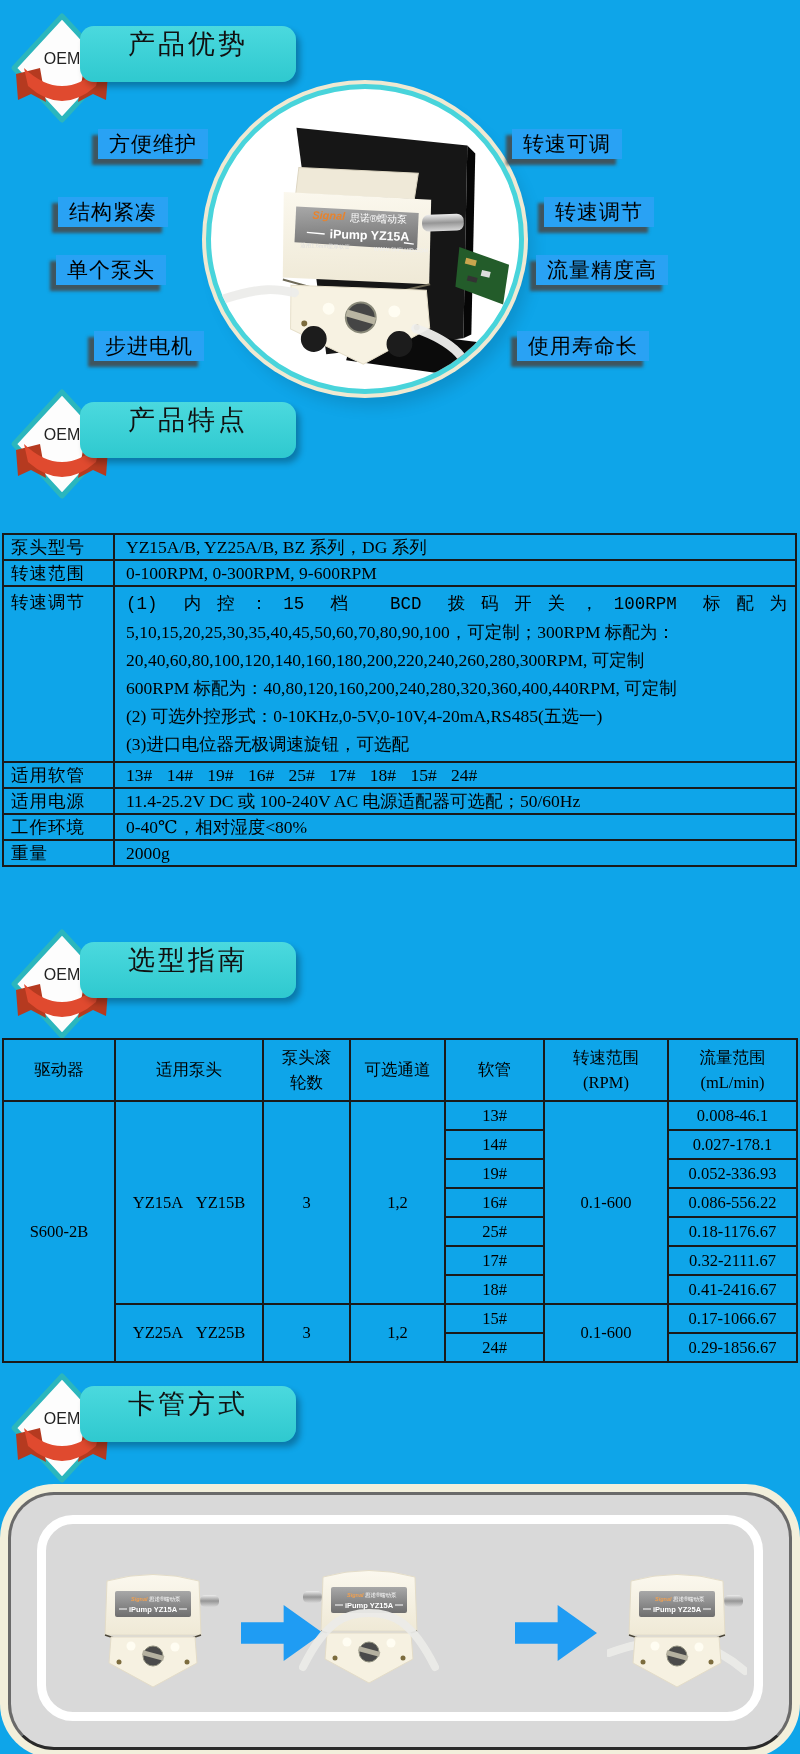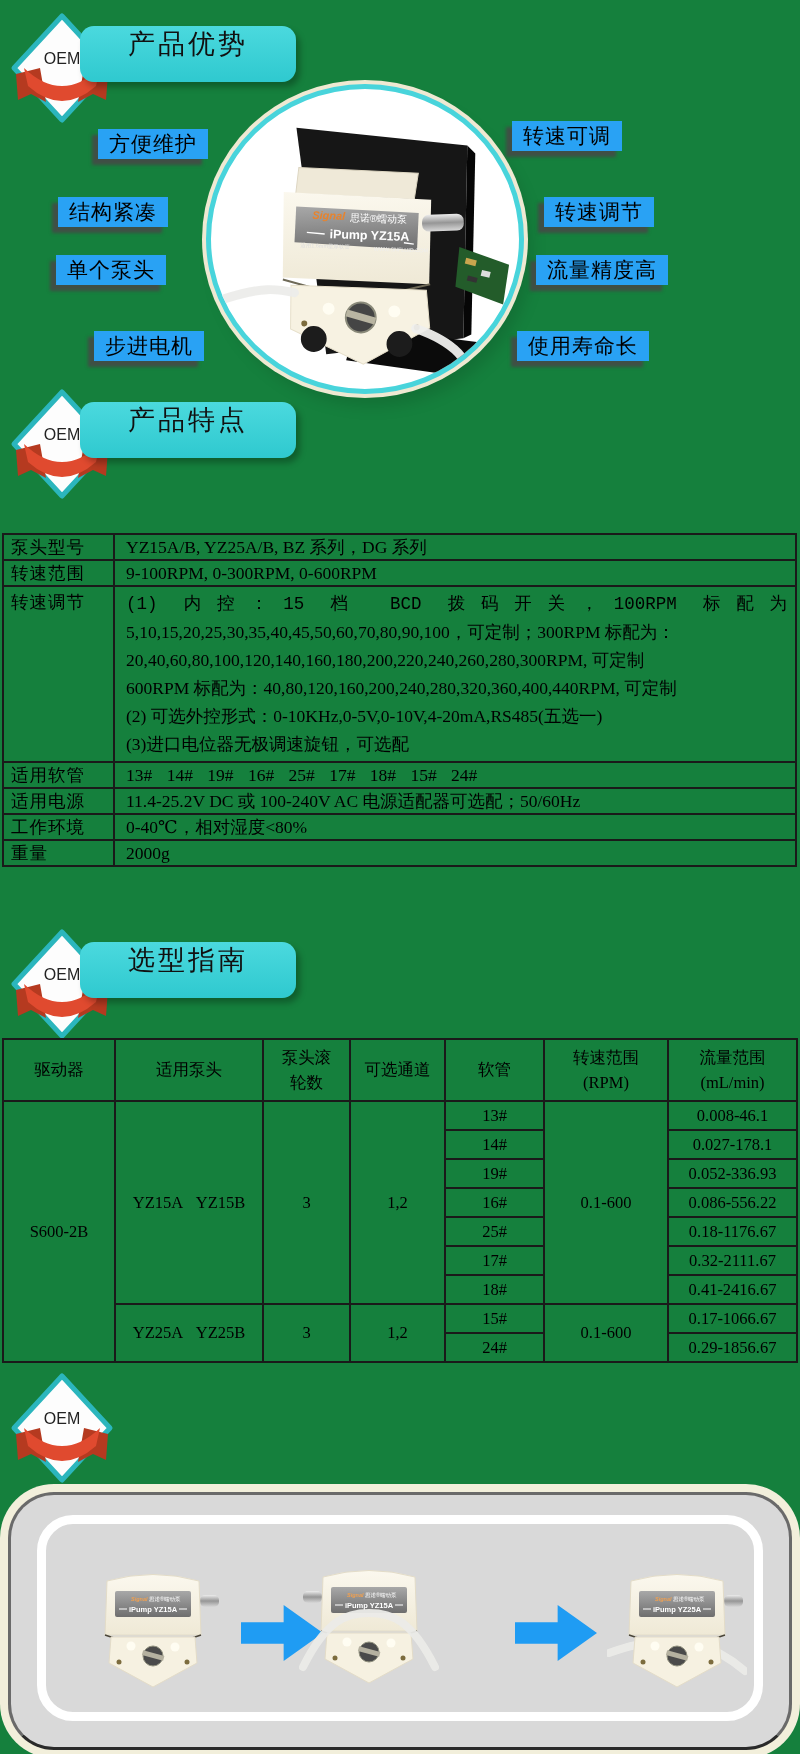--- a/index.html
+++ b/index.html
@@ -1,16 +1,16 @@
 <!DOCTYPE html>
 <html><head>
 <meta charset="utf-8">
 <style>
   html,body{margin:0;padding:0;background:#fff;}
-  .page{position:relative;width:800px;height:1754px;background:#15803d;overflow:hidden;
+  .page{position:relative;width:800px;height:1754px;background:#0ea5e9;overflow:hidden;
         font-family:"Liberation Sans",sans-serif;}
 
   
   .sec-header{position:absolute;width:320px;height:115px;}
   .sec-bar{position:absolute;left:72px;top:14px;width:216px;height:56px;
            background:linear-gradient(#4bd9de,#2fc9cf);border-radius:14px;
            box-shadow:4px 5px 6px rgba(0,0,0,.28);
            display:flex;align-items:flex-start;justify-content:center;
            font-size:27px;letter-spacing:3px;color:#111;}
   .badge{position:absolute;left:0;top:0;width:108px;height:112px;}
@@ -128,21 +128,21 @@
       </g>
       <path d="M14,210 C52,198 66,200 84,204" stroke="#ececea" stroke-width="9" fill="none" stroke-linecap="round" opacity="0.95"></path>
       <path d="M206,240 C246,254 260,272 266,298" stroke="#efefed" stroke-width="9" fill="none" stroke-linecap="round" opacity="0.95"></path>
     </svg>
   </div>
 
   <div class="tag" style="left:98px;top:129px;">方便维护</div>
   <div class="tag" style="left:58px;top:197px;">结构紧凑</div>
   <div class="tag" style="left:56px;top:255px;">单个泵头</div>
   <div class="tag" style="left:94px;top:331px;">步进电机</div>
-  <div class="tag" style="left:512px;top:121px;">转速可调</div>
+  <div class="tag" style="left:512px;top:129px;">转速可调</div>
   <div class="tag" style="left:544px;top:197px;">转速调节</div>
   <div class="tag" style="left:536px;top:255px;">流量精度高</div>
   <div class="tag" style="left:517px;top:331px;">使用寿命长</div>
 
   <div class="sec-header" style="left:8px;top:388px;">
     <svg class="badge" viewBox="0 0 108 112">
       <polygon points="54,4 102,56 54,108 6,56" fill="#fdfdfd" stroke="#2bb6bd" stroke-width="5" stroke-linejoin="round"></polygon>
       <path d="M8,62 L32,56 L38,90 L23,82 L10,88 Z" fill="#b53a20"></path>
       <path d="M100,62 L76,56 L70,90 L85,82 L98,88 Z" fill="#b53a20"></path>
       <path d="M16,56 Q54,92 92,56 L88,74 Q54,104 20,74 Z" fill="#e04a2f"></path>
@@ -154,21 +154,21 @@
   </div>
 
   <table class="spec-table">
     <tbody>
         <tr class="h31">
       <td class="lbl">泵头型号</td>
       <td class="val">YZ15A/B, YZ25A/B, BZ 系列，DG 系列</td>
     </tr>
     <tr class="h31">
       <td class="lbl">转速范围</td>
-      <td class="val">9-100RPM, 0-300RPM, 0-600RPM</td>
+      <td class="val">0-100RPM, 0-300RPM, 9-600RPM</td>
     </tr>
     <tr>
       <td class="lbl" style="vertical-align:top;padding-top:3px;">转速调节</td>
       <td class="val lines">
         <div class="jline">(1) 内控：15 档 BCD 拨码开关，100RPM 标配为</div>
         <div>5,10,15,20,25,30,35,40,45,50,60,70,80,90,100，可定制；300RPM 标配为：</div>
         <div>20,40,60,80,100,120,140,160,180,200,220,240,260,280,300RPM, 可定制</div>
         <div>600RPM 标配为：40,80,120,160,200,240,280,320,360,400,440RPM, 可定制</div>
         <div>(2) 可选外控形式：0-10KHz,0-5V,0-10V,4-20mA,RS485(五选一)</div>
         <div>(3)进口电位器无极调速旋钮，可选配</div>
@@ -286,20 +286,23 @@
   </table>
 
   <div class="sec-header" style="left:8px;top:1372px;">
     <svg class="badge" viewBox="0 0 108 112">
       <polygon points="54,4 102,56 54,108 6,56" fill="#fdfdfd" stroke="#2bb6bd" stroke-width="5" stroke-linejoin="round"></polygon>
       <path d="M8,62 L32,56 L38,90 L23,82 L10,88 Z" fill="#b53a20"></path>
       <path d="M100,62 L76,56 L70,90 L85,82 L98,88 Z" fill="#b53a20"></path>
       <path d="M16,56 Q54,92 92,56 L88,74 Q54,104 20,74 Z" fill="#e04a2f"></path>
       <text x="54" y="52" text-anchor="middle" font-size="16" fill="#222" font-family="Liberation Sans,sans-serif">OEM</text>
     </svg>
+    <div class="sec-bar">
+      <span>卡管方式</span>
+    </div>
   </div>
 
   <div class="clamp-panel">
     <div class="clamp-inner"></div>
 
     <svg class="step-pump" style="left:72px;top:66px;" viewBox="0 0 140 150">
       <rect x="117" y="34" width="19" height="12" rx="5" fill="url(#gSilver)"></rect>
       <path d="M24,20 Q70,7 116,20 L118,74 L22,74 Z" fill="url(#gBody)" stroke="#e3dcc8"></path>
       <rect x="32" y="30" width="76" height="26" rx="2" fill="url(#gLabel)"></rect>
       <text x="48" y="40" font-size="5.5" font-style="italic" font-weight="bold" fill="#f0a050" font-family="Liberation Sans,sans-serif">Signal</text>

